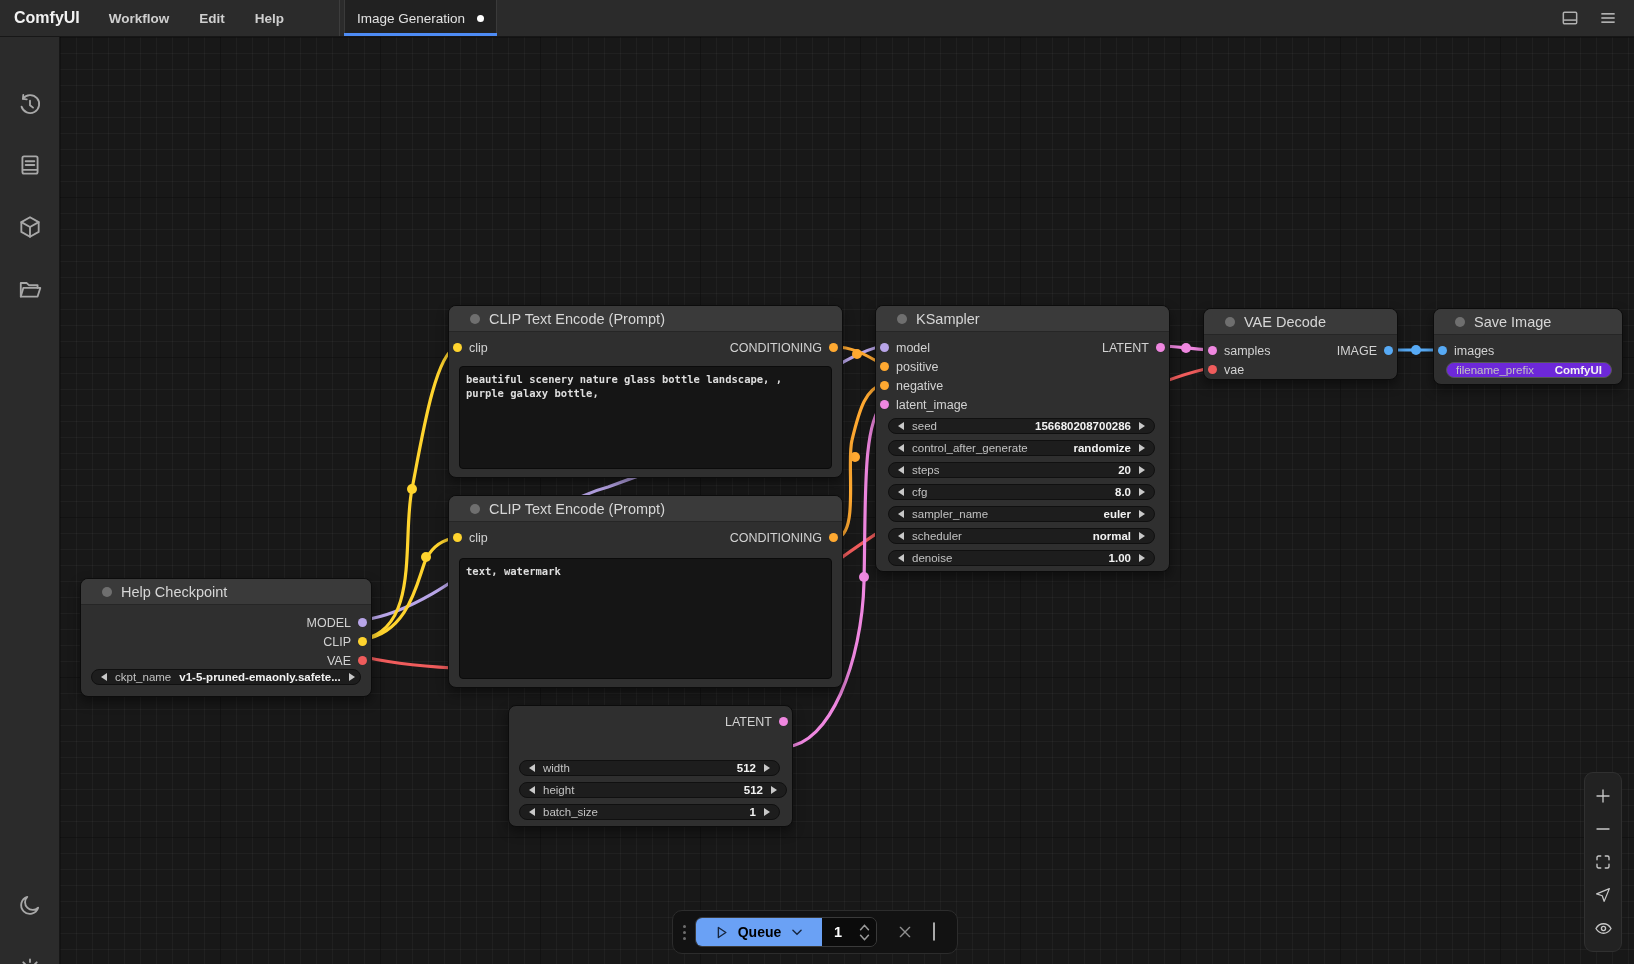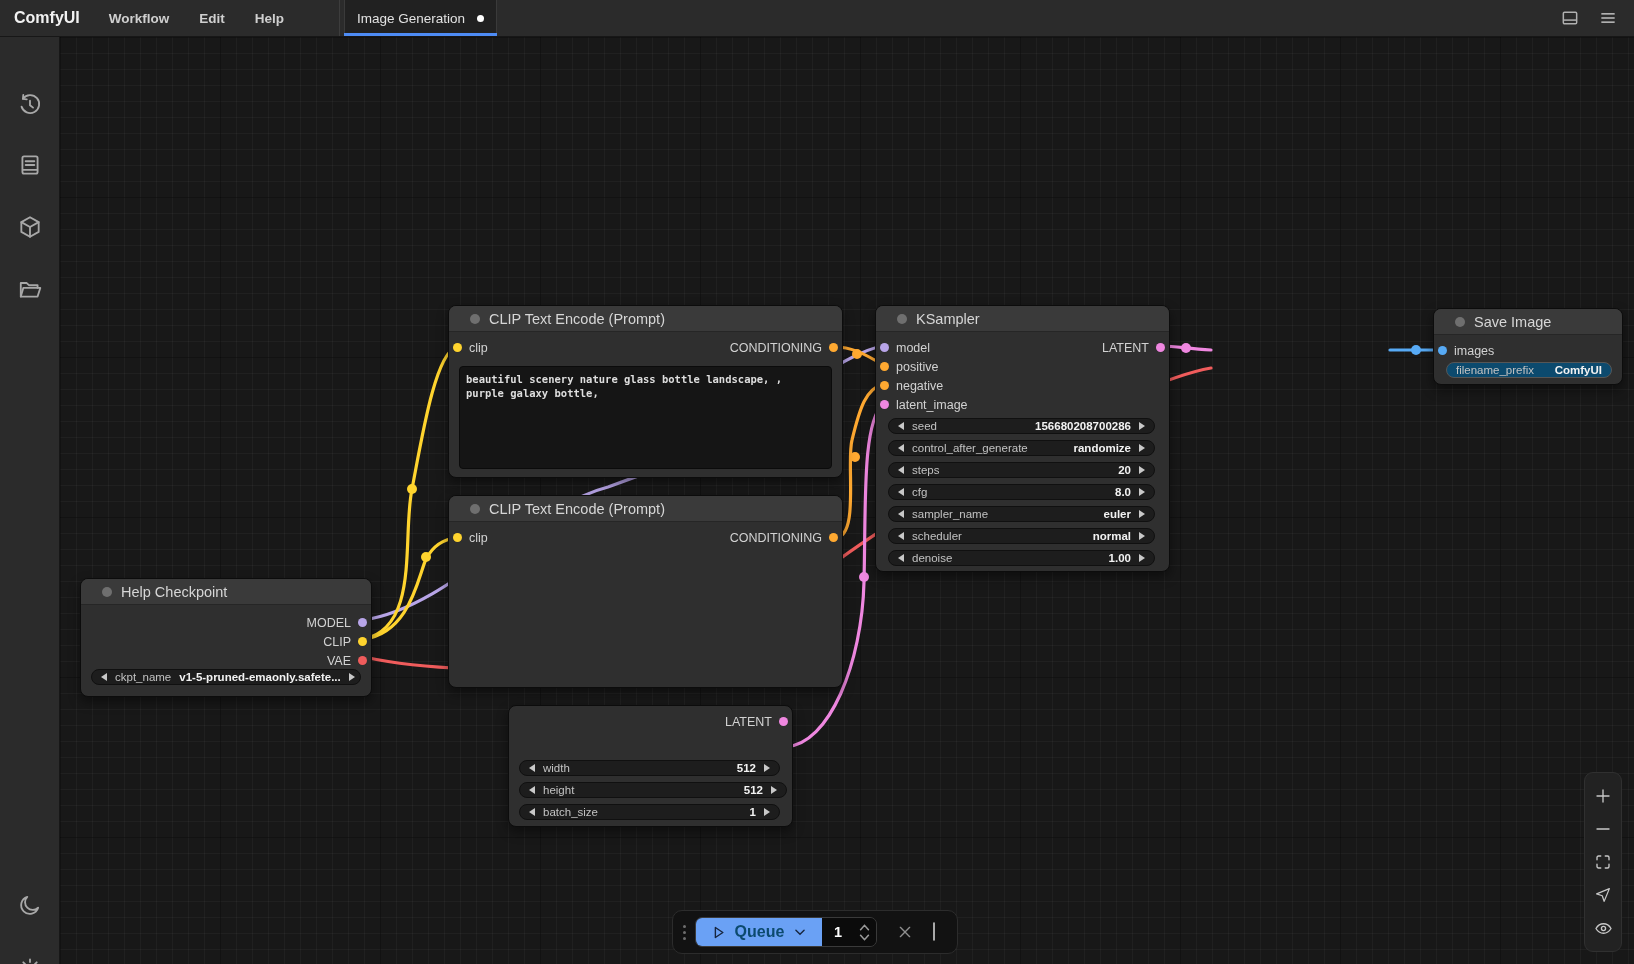--- a/index.html
+++ b/index.html
@@ -67,33 +67,33 @@
   .w-label { color:#c2c2c2; font-size:11.5px; white-space:nowrap; }
   .w-value { margin-left:auto; color:#f2f2f2; font-size:11.5px; font-weight:bold; white-space:nowrap; }
   .arr-l { width:0; height:0; border-top:4px solid transparent; border-bottom:4px solid transparent;
            border-right:6px solid #c9c9c9; flex:none; }
   .arr-r { width:0; height:0; border-top:4px solid transparent; border-bottom:4px solid transparent;
            border-left:6px solid #c9c9c9; flex:none; }
   .prompt-box { position:absolute; background:#151515; border:1px solid #0b0b0b; border-radius:4px;
                 color:#dedede; font-family:"DejaVu Sans Mono", monospace; font-size:10.5px;
                 font-weight:bold; padding:5px 6px; line-height:1.35; overflow:hidden;
                 resize:none; white-space:pre-wrap; }
-  .pill-plain { border-color:#565656; background:#0c4a6e; justify-content:center; }
+  .pill-plain { border-color:#565656; background:#6d28d9; justify-content:center; }
 
   
   #queuebar { position:absolute; left:612px; top:873px; width:286px; height:44px;
               background:#121212; border:1px solid #2c2c2c; border-radius:10px;
               display:flex; align-items:center; padding:0 10px; gap:0; z-index:10; }
   .drag-dots { display:flex; flex-direction:column; gap:3px; margin-right:9px; }
   .drag-dots i { width:3px; height:3px; border-radius:50%; background:#6d6d6d; }
   .queue-group { display:flex; height:30px; border-radius:7px; overflow:hidden;
                  border:1px solid #3a3a3a; }
   .queue-btn { width:126px; background:#6aa1f5; display:flex; align-items:center;
                justify-content:center; gap:9px; }
-  .queue-btn .q-label { color:#0c4a6e; font-size:16px; font-weight:bold; }
+  .queue-btn .q-label { color:#000000; font-size:14px; font-weight:bold; }
   .count-box { width:54px; background:#0b0b0b; display:flex; align-items:center;
                padding:0 6px 0 12px; }
   .count-val { color:#ffffff; font-size:14.5px; font-weight:bold; }
   .steppers { margin-left:auto; display:flex; flex-direction:column; gap:3px; }
   .qb-x { margin-left:20px; } .qb-stop { margin-left:20px; }
   .stop-sq { width:13px; height:13px; border:1.6px solid #a9a9a9; border-radius:2px; }
 
   
   #canvas-controls { position:absolute; left:1524px; top:735px; width:38px; height:180px;
                      background:#222222; border:1px solid #303030; border-radius:9px;
@@ -264,20 +264,21 @@
         <span class="slot-in">
             <span class="port p-clip"></span>
             <span class="slot-label">clip</span>
           </span>
         <span class="slot-out">
             <span class="slot-label">CONDITIONING</span>
             <span class="port p-cond"></span>
           </span>
       </div>
     </div>
+    <div class="prompt-box" style="left:10px; right:10px; top:62px; bottom:8px;">text, watermark</div>
   </div>
 
   <div class="node" style="left:815px; top:268px; width:295px; height:267px;">
     <div class="node-header">
       <span class="collapse-dot"></span>
       <span class="node-title">KSampler</span>
     </div>
     <div class="slots">
       <div class="slot-row">
         <span class="slot-in">
@@ -345,20 +346,44 @@
       <span class="arr-r"></span>
     </div>
     <div class="widget" style="left:12px; right:14px; top:244px;">
       <span class="arr-l"></span>
       <span class="w-label">denoise</span>
       <span class="w-value">1.00</span>
       <span class="arr-r"></span>
     </div>
   </div>
 
+  <div class="node" style="left:1143px; top:271px; width:195px; height:72px;">
+    <div class="node-header">
+      <span class="collapse-dot"></span>
+      <span class="node-title">VAE Decode</span>
+    </div>
+    <div class="slots">
+      <div class="slot-row">
+        <span class="slot-in">
+            <span class="port p-latent"></span>
+            <span class="slot-label">samples</span>
+          </span>
+        <span class="slot-out">
+            <span class="slot-label">IMAGE</span>
+            <span class="port p-image"></span>
+          </span>
+      </div>
+      <div class="slot-row">
+          <span class="slot-in">
+            <span class="port p-vae"></span>
+            <span class="slot-label">vae</span>
+          </span>
+        </div>
+    </div>
+  </div>
 
   <div class="node" style="left:1373px; top:271px; width:190px; height:77px;">
     <div class="node-header">
       <span class="collapse-dot"></span>
       <span class="node-title">Save Image</span>
     </div>
     <div class="slots">
       <div class="slot-row">
           <span class="slot-in">
             <span class="port p-image"></span>

